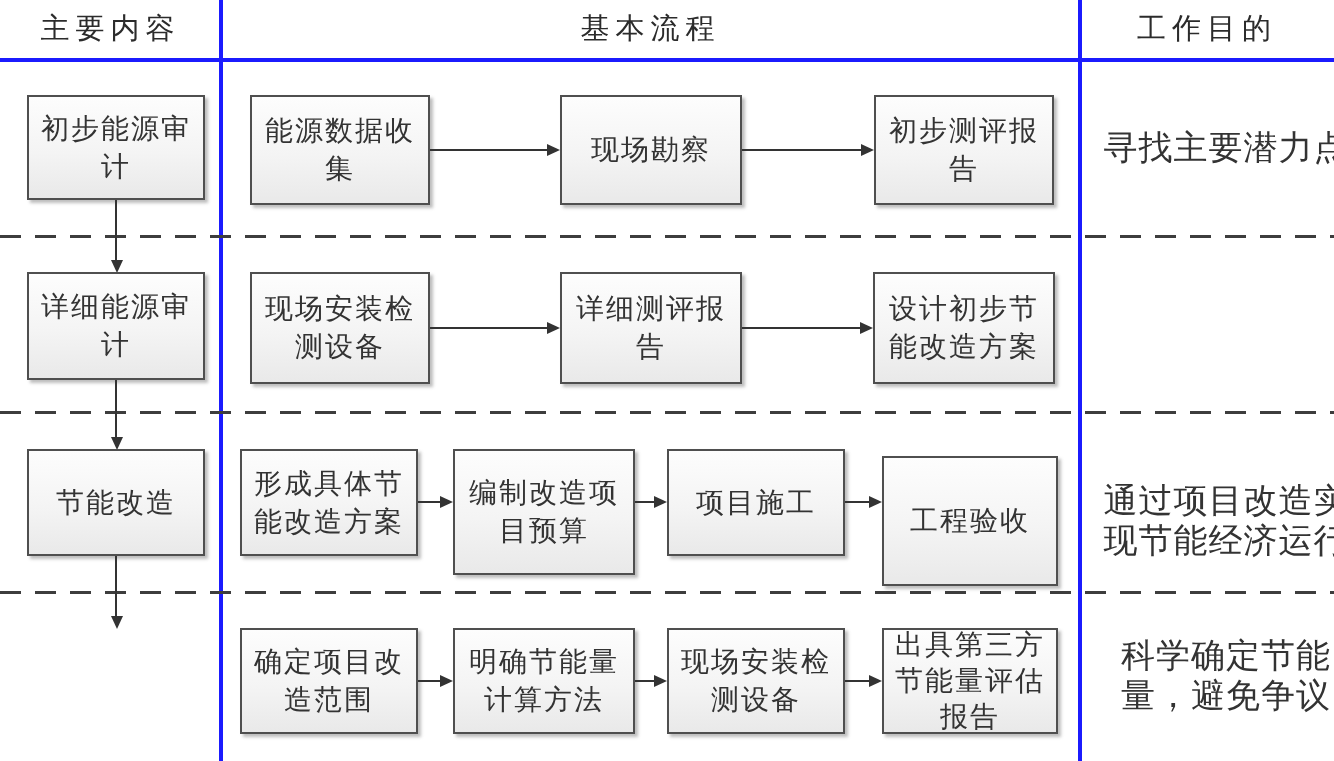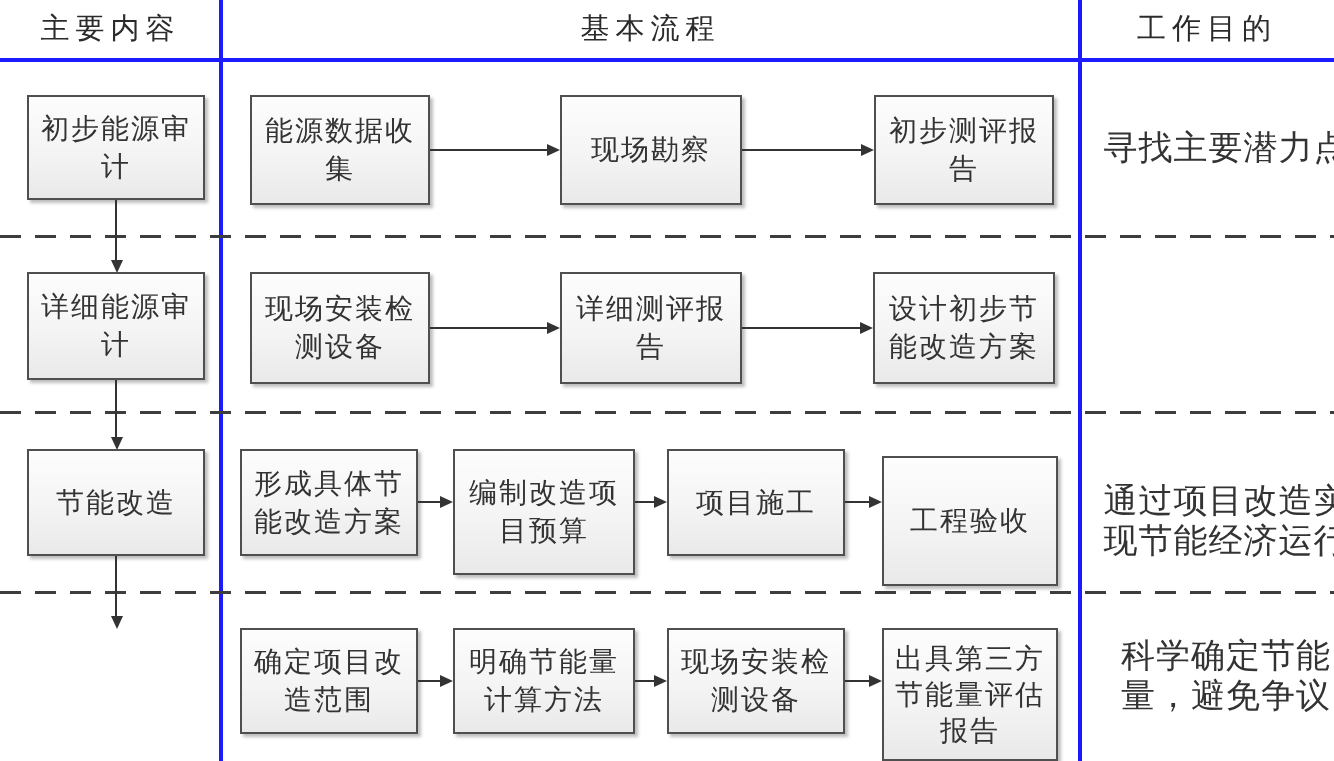--- a/index.html
+++ b/index.html
@@ -94,21 +94,21 @@
 
   <div class="box" style="left:240px;top:628px;width:178px;height:106px">确定项目改
 造范围</div>
   <div class="arrow-h" style="left:418px;top:680px;width:22px"></div>
   <div class="box" style="left:453px;top:628px;width:182px;height:106px">明确节能量
 计算方法</div>
   <div class="arrow-h" style="left:635px;top:680px;width:19px"></div>
   <div class="box" style="left:667px;top:628px;width:178px;height:106px">现场安装检
 测设备</div>
   <div class="arrow-h" style="left:845px;top:680px;width:24px"></div>
-  <div class="box" style="left:882px;top:628px;width:176px;height:133px;line-height:36px">出具第三方
+  <div class="box" style="left:882px;top:628px;width:176px;height:106px;line-height:36px">出具第三方
 节能量评估
 报告</div>
 
   <div class="purpose" style="top:60px;height:175px">寻找主要潜力点</div>
   <div class="purpose" style="top:431px;height:180px">通过项目改造实
 现节能经济运行</div>
   <div class="purpose" style="top:591px;height:170px">科学确定节能
 量，避免争议</div>
 
 </div>

